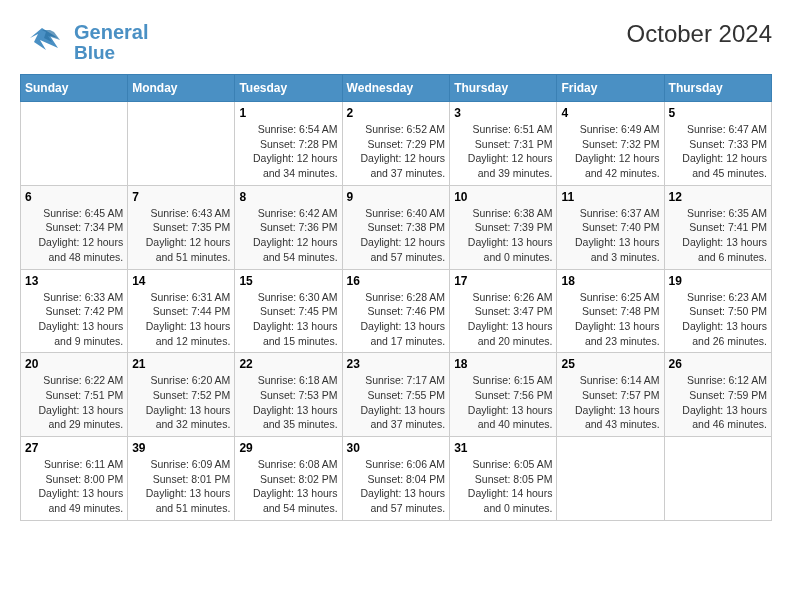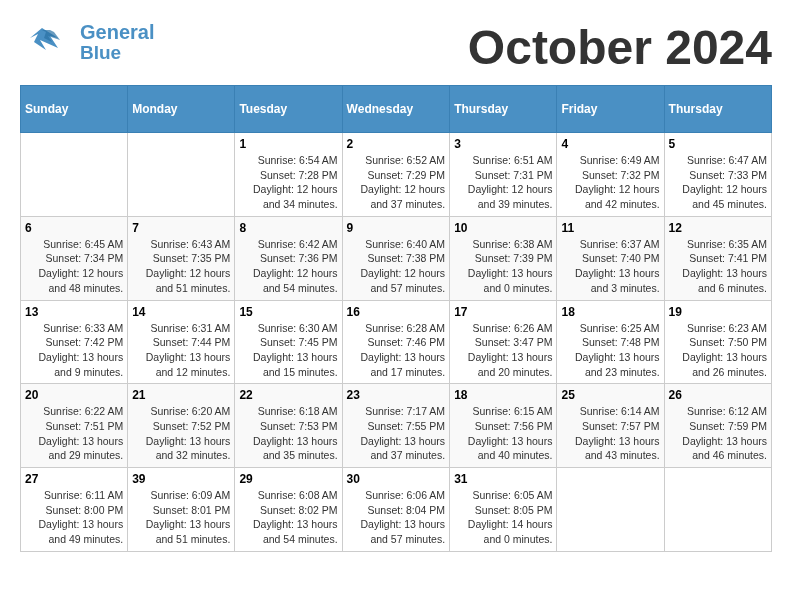--- a/index.html
+++ b/index.html
@@ -18,37 +18,37 @@
     }
     .logo {
       display: flex;
       flex-direction: column;
       align-items: flex-start;
     }
     .title-section {
       text-align: right;
     }
     .month-title {
-      font-size: 48px;
-      font-weight: bold;
+      font-size: 24px;
+      font-weight: normal;
       color: #333;
     }
     .subtitle {
       font-size: 16px;
       color: #555;
     }
     .calendar {
       width: 100%;
       border-collapse: collapse;
       font-size: 11px;
     }
     .calendar th {
       background-color: #4a90c4;
       color: white;
-      padding: 16px 4px;
+      padding: 6px 4px;
       text-align: left;
       font-weight: bold;
       font-size: 12px;
       border: 1px solid #3a80b4;
     }
     .calendar td {
       border: 1px solid #ccc;
       vertical-align: top;
       padding: 4px;
       width: 108px;
@@ -69,21 +69,21 @@
       color: #333;
       line-height: 1.4;
       text-align: right;
     }
     .empty {
       background: #fff !important;
     }
     .logo-wrapper {
       display: flex;
       align-items: center;
-      gap: 16px;
+      gap: 10px;
     }
   </style>
 </head>
 <body>
 
 <div class="header">
   <div class="logo">
     <div class="logo-wrapper">
       <svg width="44" height="44" viewBox="0 0 44 44">
 

